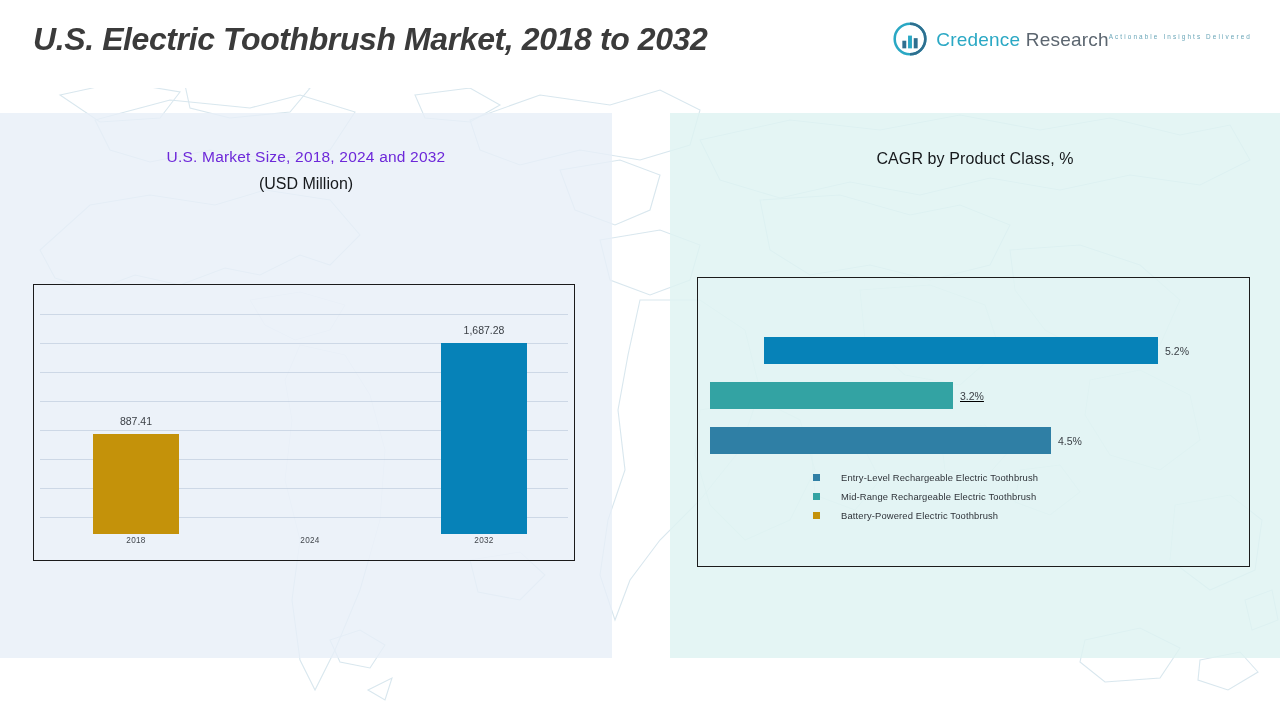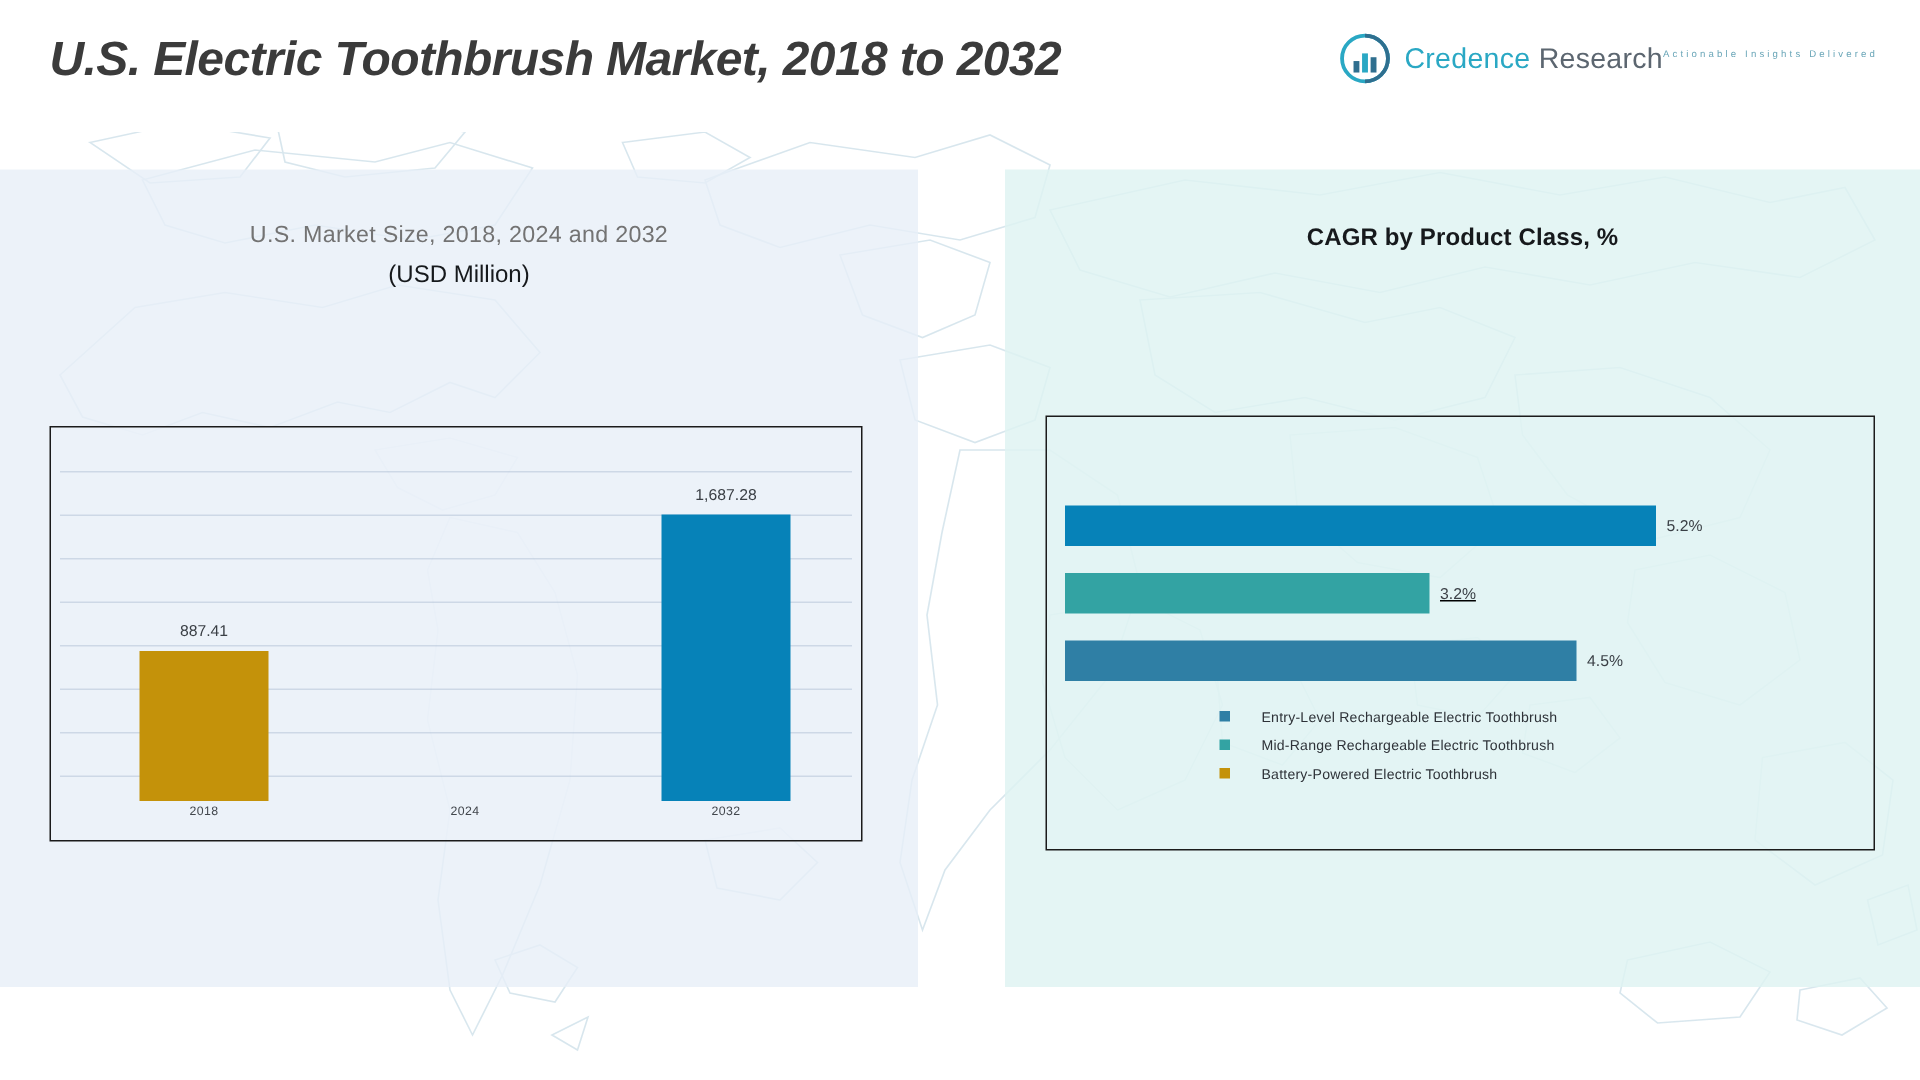--- a/index.html
+++ b/index.html
@@ -39,21 +39,21 @@
   .logo-text-block { display: flex; line-height: 1; }
   .logo-name { font-size: 19px; color: #5c6670; letter-spacing: .2px; white-space: nowrap; }
   .logo-name .accent { color: #2aa8c4; }
   .logo-tag {
     font-size: 6.4px; color: #6aa6b8; letter-spacing: 2.1px;
     margin-top: 4px; white-space: nowrap;
   }
 
   
   .left-head { position: absolute; left: 0; top: 148px; width: 612px; text-align: center; z-index: 3; }
-  .left-head .l1 { font-size: 15.5px; color: #737373; letter-spacing: .2px; }
+  .left-head .l1 { font-size: 15.5px; color: #6d28d9; letter-spacing: .2px; }
   .left-head .l2 { font-size: 16px; font-weight: normal; color: #16191c; margin-top: 9px; }
 
   .chartbox-left {
     position: absolute; left: 33px; top: 284px; width: 542px; height: 277px;
     border: 1.6px solid #1b1b1b; background: rgba(237,242,249,0.55); z-index: 3;
   }
   .gridlines { position: absolute; inset: 0; }
   .gridlines div {
     position: absolute; left: 6px; right: 6px; height: 1px;
     background: rgba(150,170,195,0.35);
@@ -69,21 +69,21 @@
   .vbar { width: 86px; }
   .xaxis-left { position: absolute; left: 0; right: 0; bottom: 6px; height: 18px; }
   .xtick {
     position: absolute; width: 160px; text-align: center;
     font-size: 8.2px; color: #42474d; letter-spacing: .3px;
   }
 
   
   .right-head {
     position: absolute; left: 670px; top: 150px; width: 610px; text-align: center; z-index: 3;
-    font-size: 16px; font-weight: bold; color: #16191c; letter-spacing: .1px;
+    font-size: 16px; font-weight: normal; color: #16191c; letter-spacing: .1px;
   }
   .chartbox-right {
     position: absolute; left: 697px; top: 277px; width: 553px; height: 290px;
     border: 1.6px solid #1b1b1b; background: rgba(226,244,243,0.45); z-index: 3;
   }
   .hbars { position: absolute; left: 12px; right: 6px; top: 14px; height: 154px; }
   .hrow { position: absolute; left: 0; right: 0; height: 27px; display: flex; align-items: center; }
   .hbar { height: 27px; }
   .hval { font-size: 10.5px; color: #3a3f45; margin-left: 7px; white-space: nowrap; }
 
@@ -181,21 +181,21 @@
         <div class="xtick" style="left: 22px;">2018</div>
         <div class="xtick" style="left: 196px;">2024</div>
         <div class="xtick" style="left: 370px;">2032</div>
       </div>
   </div>
 
   <div class="right-head">CAGR by Product Class, %</div>
 
   <div class="chartbox-right">
     <div class="hbars" id="hbars">
-        <div class="hrow" style="top: 45px;">
+        <div class="hrow" style="top: 45px; justify-content: center;">
           <div class="hbar" style="width: 394px; background: rgb(6, 130, 184);"></div>
           <span class="hval">5.2%</span>
         </div>
         <div class="hrow" style="top: 90px; text-decoration: underline;">
           <div class="hbar" style="width: 243px; background: rgb(51, 163, 163);"></div>
           <span class="hval">3.2%</span>
         </div>
         <div class="hrow" style="top: 135px;">
           <div class="hbar" style="width: 341px; background: rgb(47, 127, 165);"></div>
           <span class="hval">4.5%</span>

